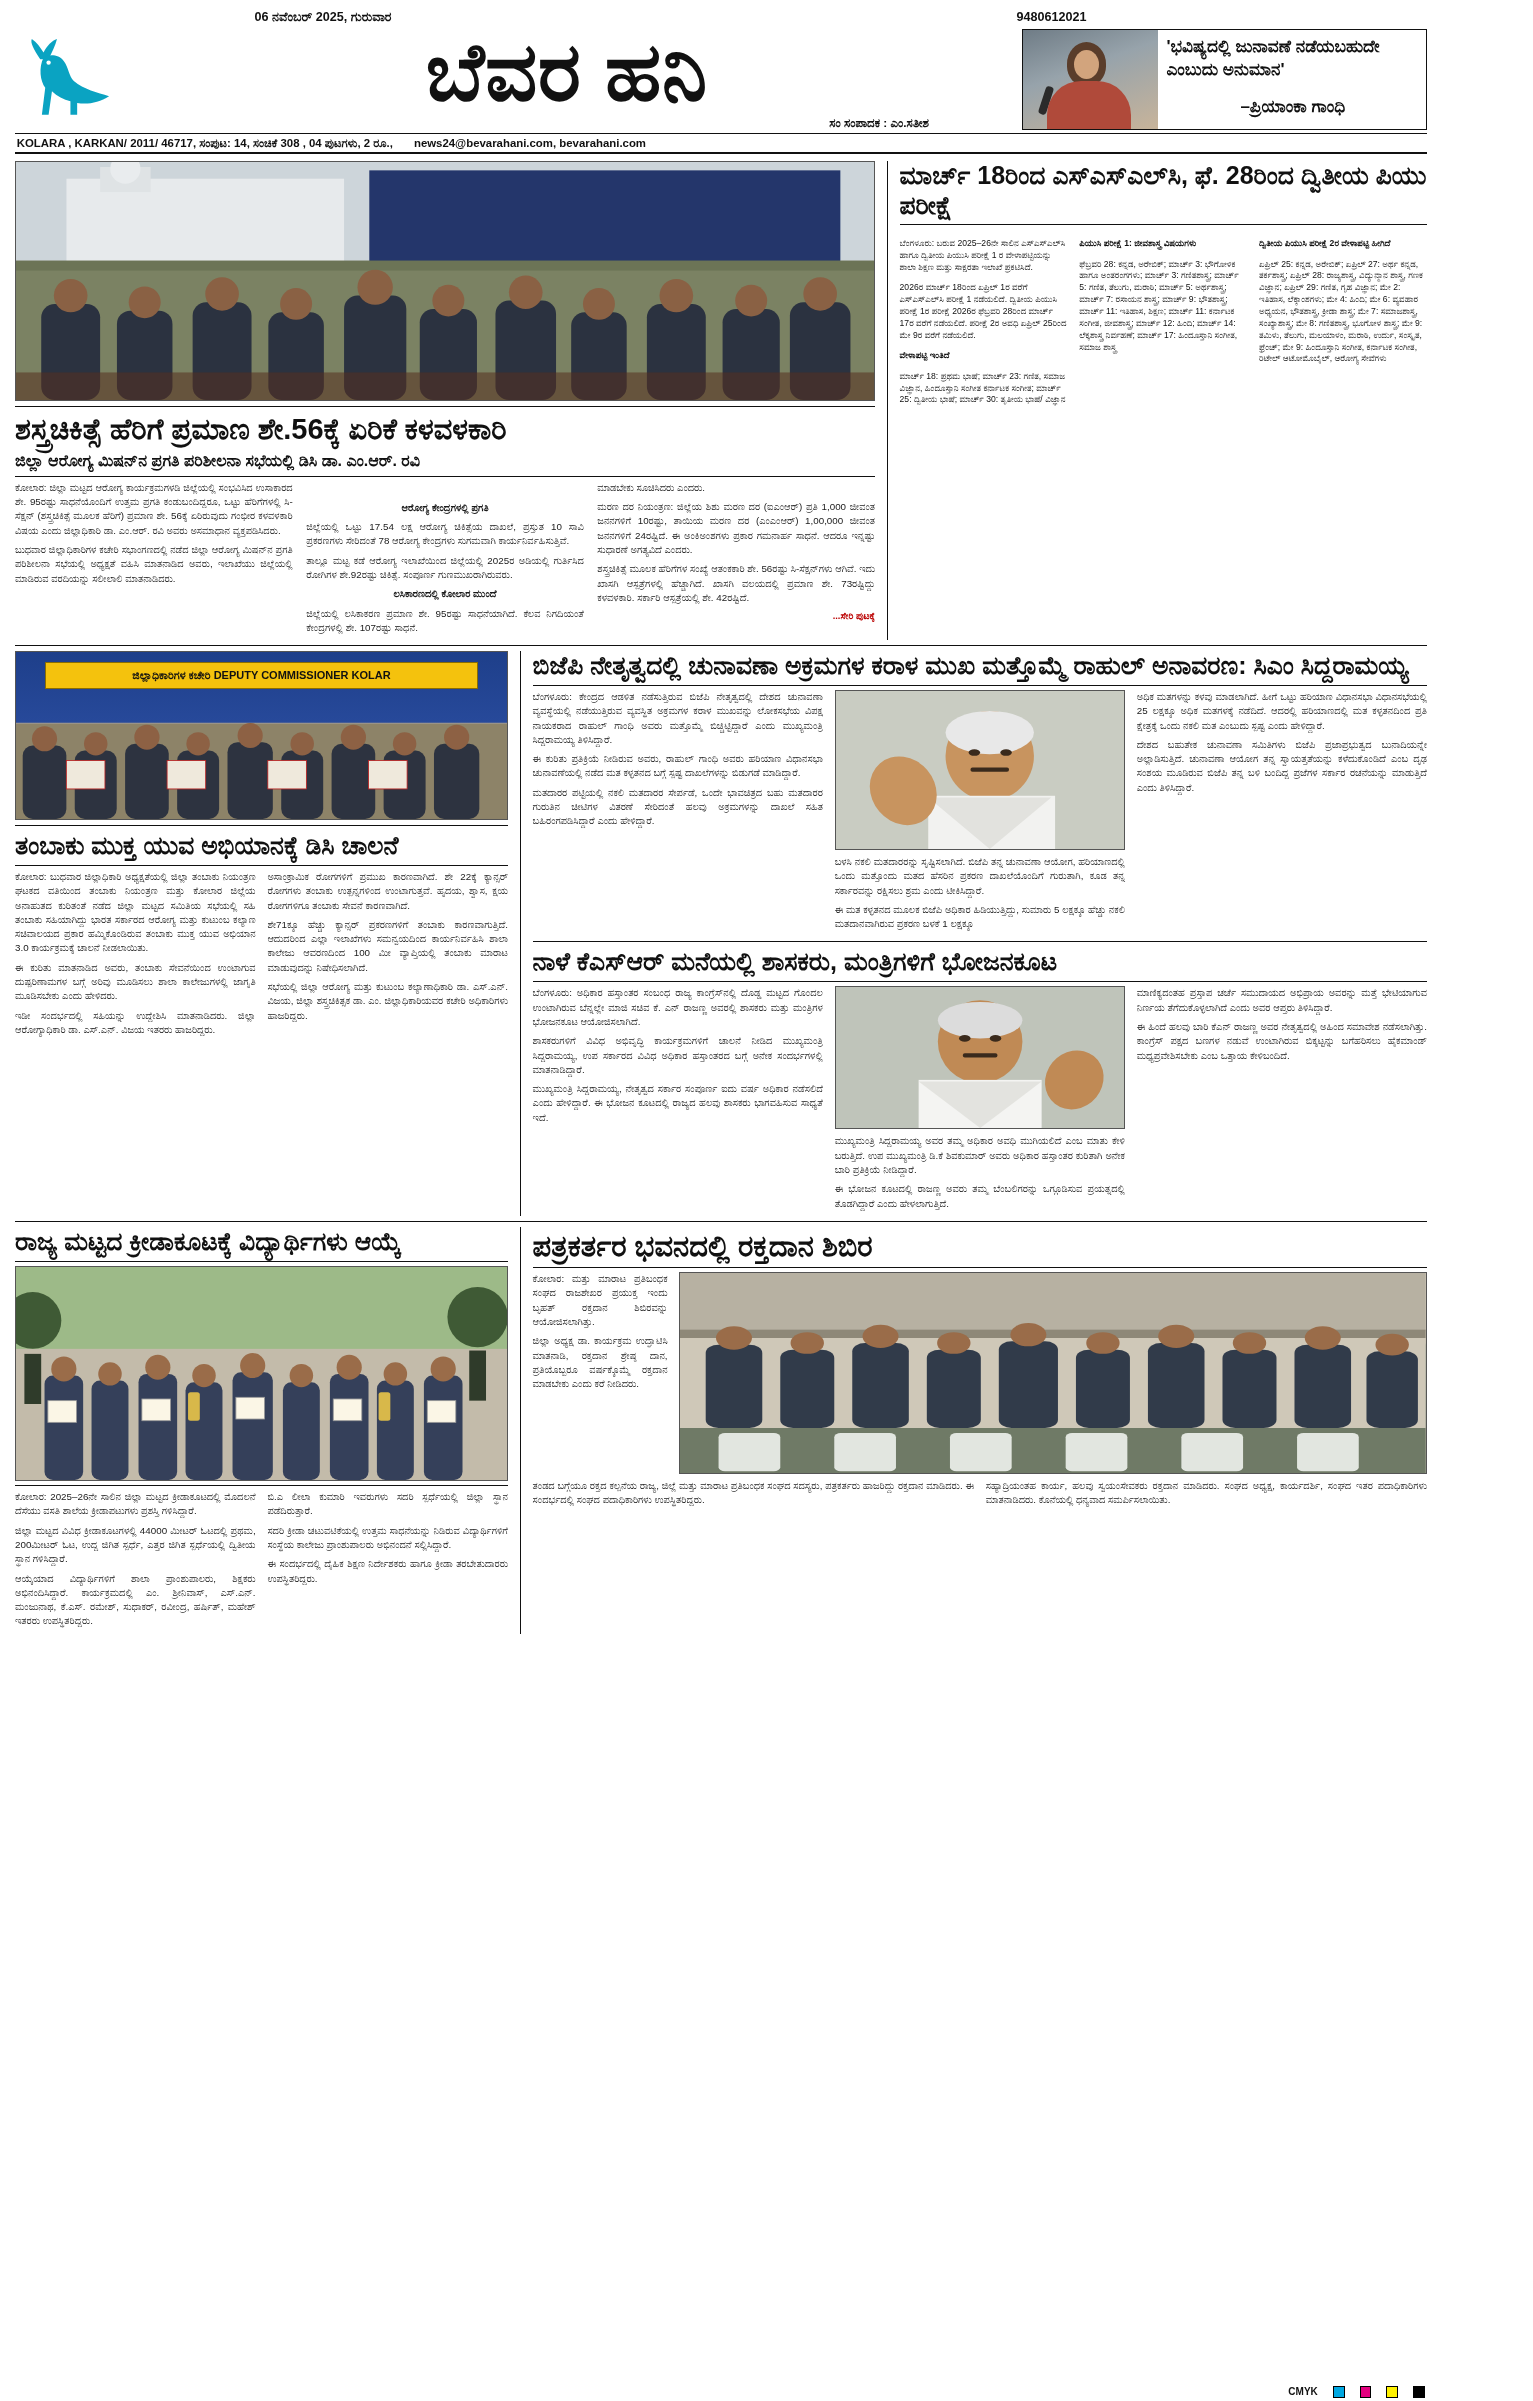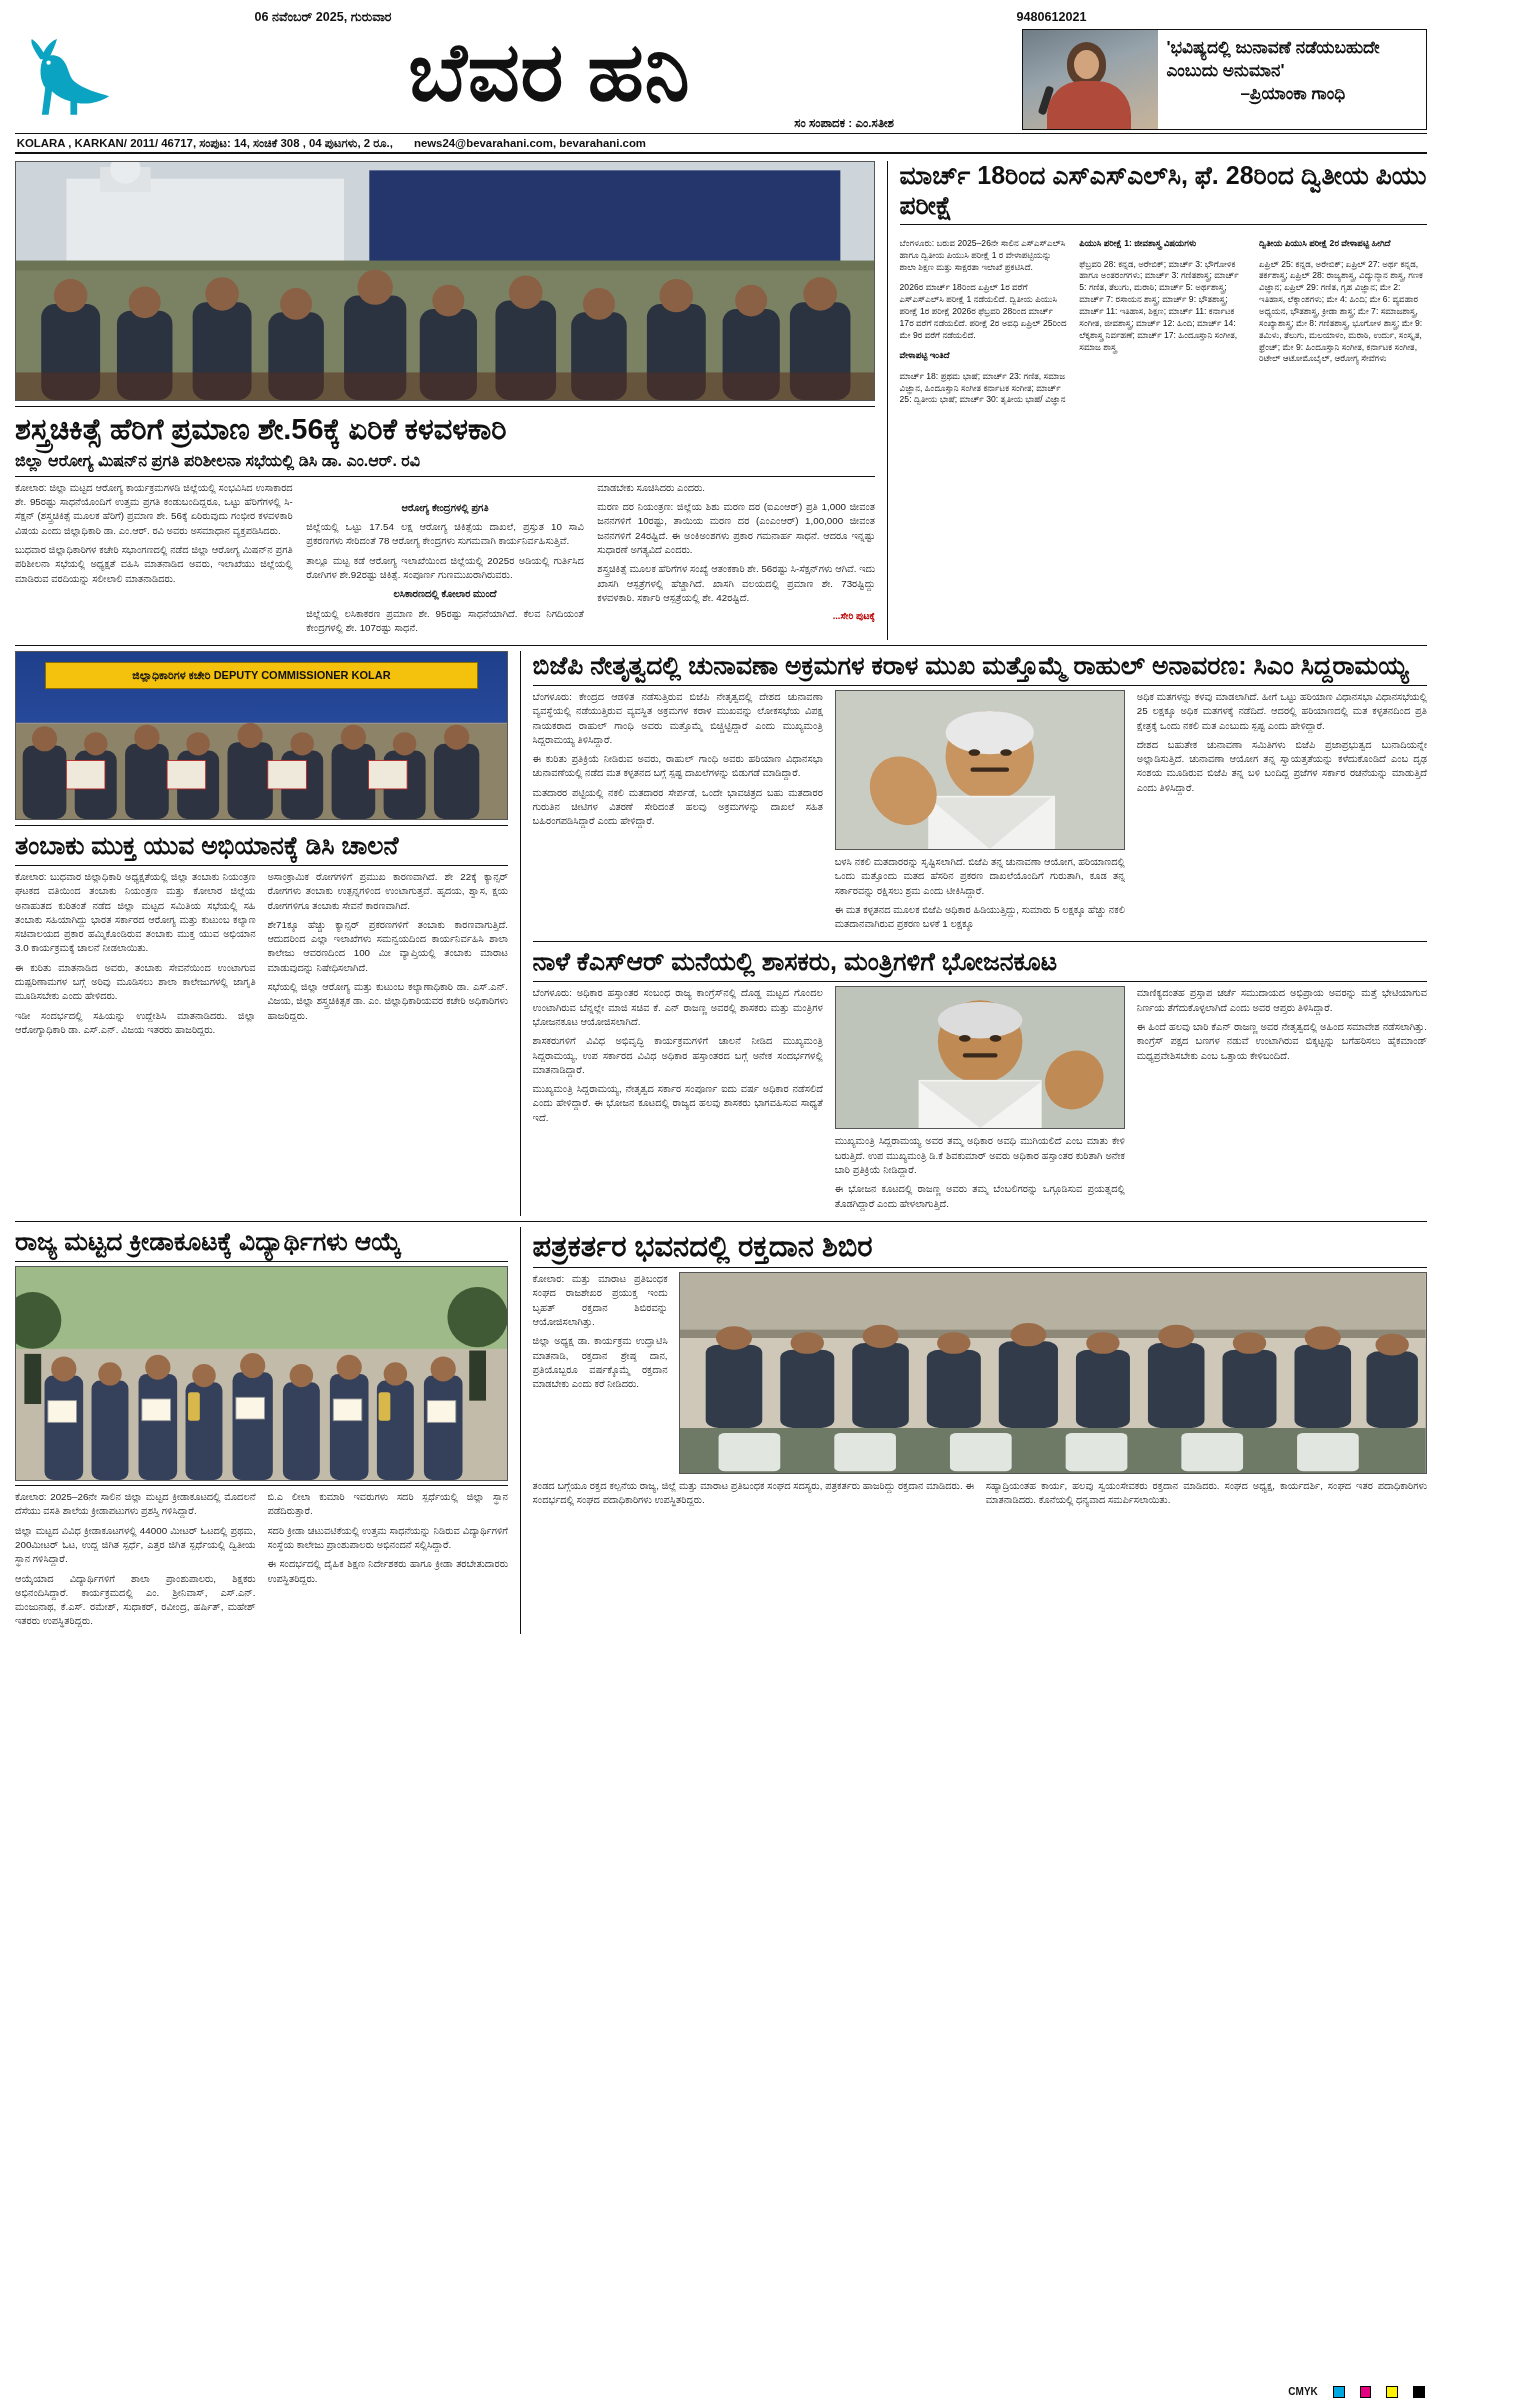--- a/index.html
+++ b/index.html
@@ -24,24 +24,23 @@
     align-items: flex-start;
     font-size: 12.6px;
     font-weight: bold;
     padding: 1.7px 3.4px 0 3.4px;
   }
   .top-line .date { margin-left: 236px; }
   .top-line .phone { margin-right: 337px; }
 
   .masthead {
     display: flex;
-    align-items: flex-end;
+    align-items: center;
     justify-content: space-between;
     margin-top: 1.7px;
-    gap: 35px;
   }
   .masthead-left {
     display: flex;
     align-items: flex-start;
     flex: 1;
   }
   .deer {
     width: 105px;
     height: 89px;
     flex: 0 0 105px;
@@ -96,21 +95,21 @@
     position:absolute; left:18.6px; top:56px; width:8.4px; height:29px;
     background:#2b2b2b; transform: rotate(18deg); border-radius:3.4px;
   }
   .promo-text {
     flex:1;
     font-size: 17px;
     font-weight: bold;
     line-height: 1.35;
     padding: 6.7px 6.7px 3.4px 8.4px;
   }
-  .promo-attrib { display:block; text-align:center; margin-top:0; }
+  .promo-attrib { display:block; text-align:center; margin-top:14px; }
 
   .reg-line {
     border-top: 1.7px solid #111;
     border-bottom: 2.5px solid #111;
     font-size: 11.4px;
     font-weight: bold;
     padding: 2.5px 1.7px;
     margin-top: 3.4px;
     display: flex;
     gap: 21px;

